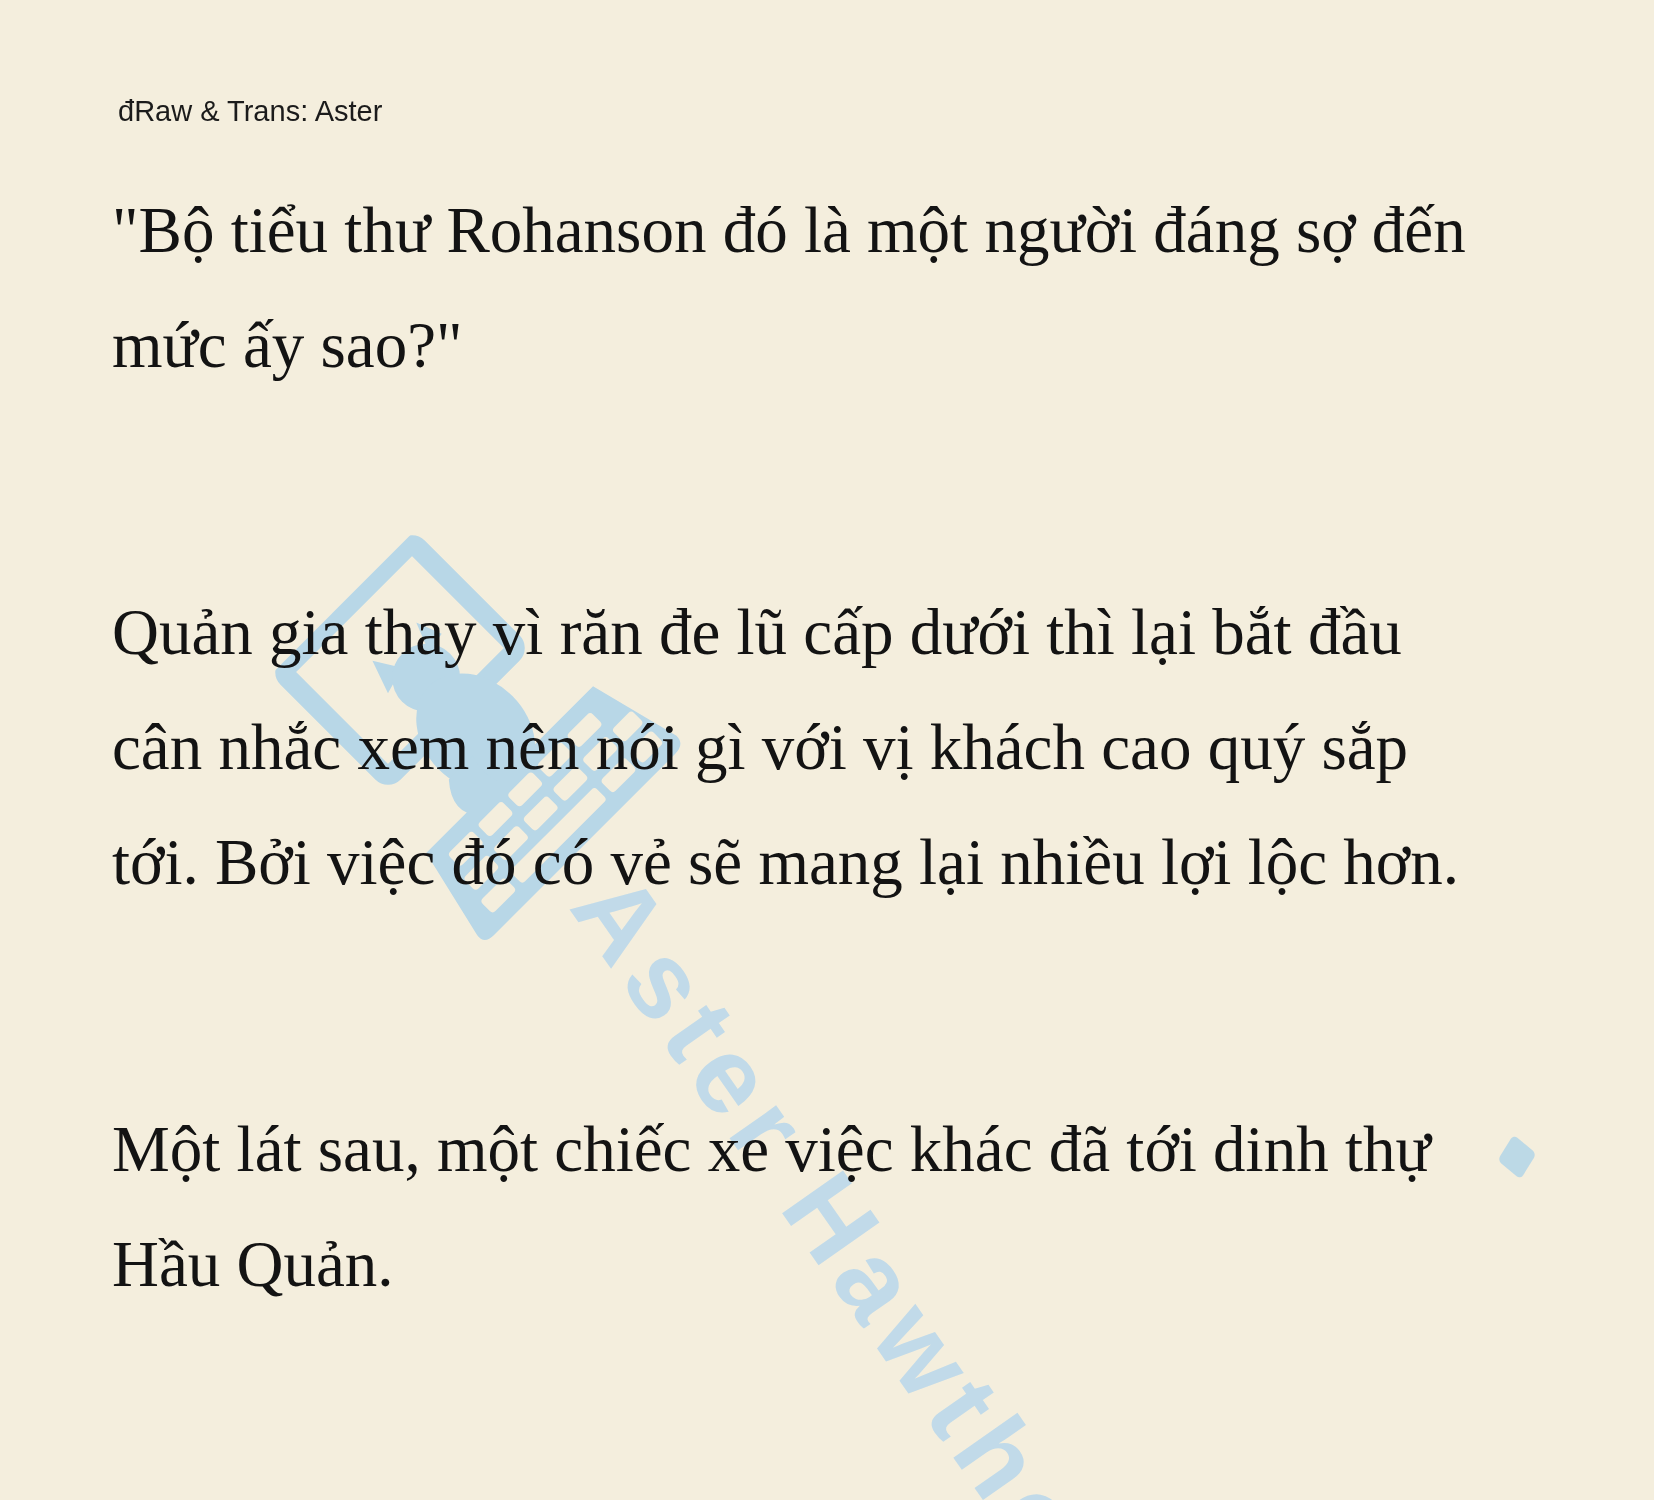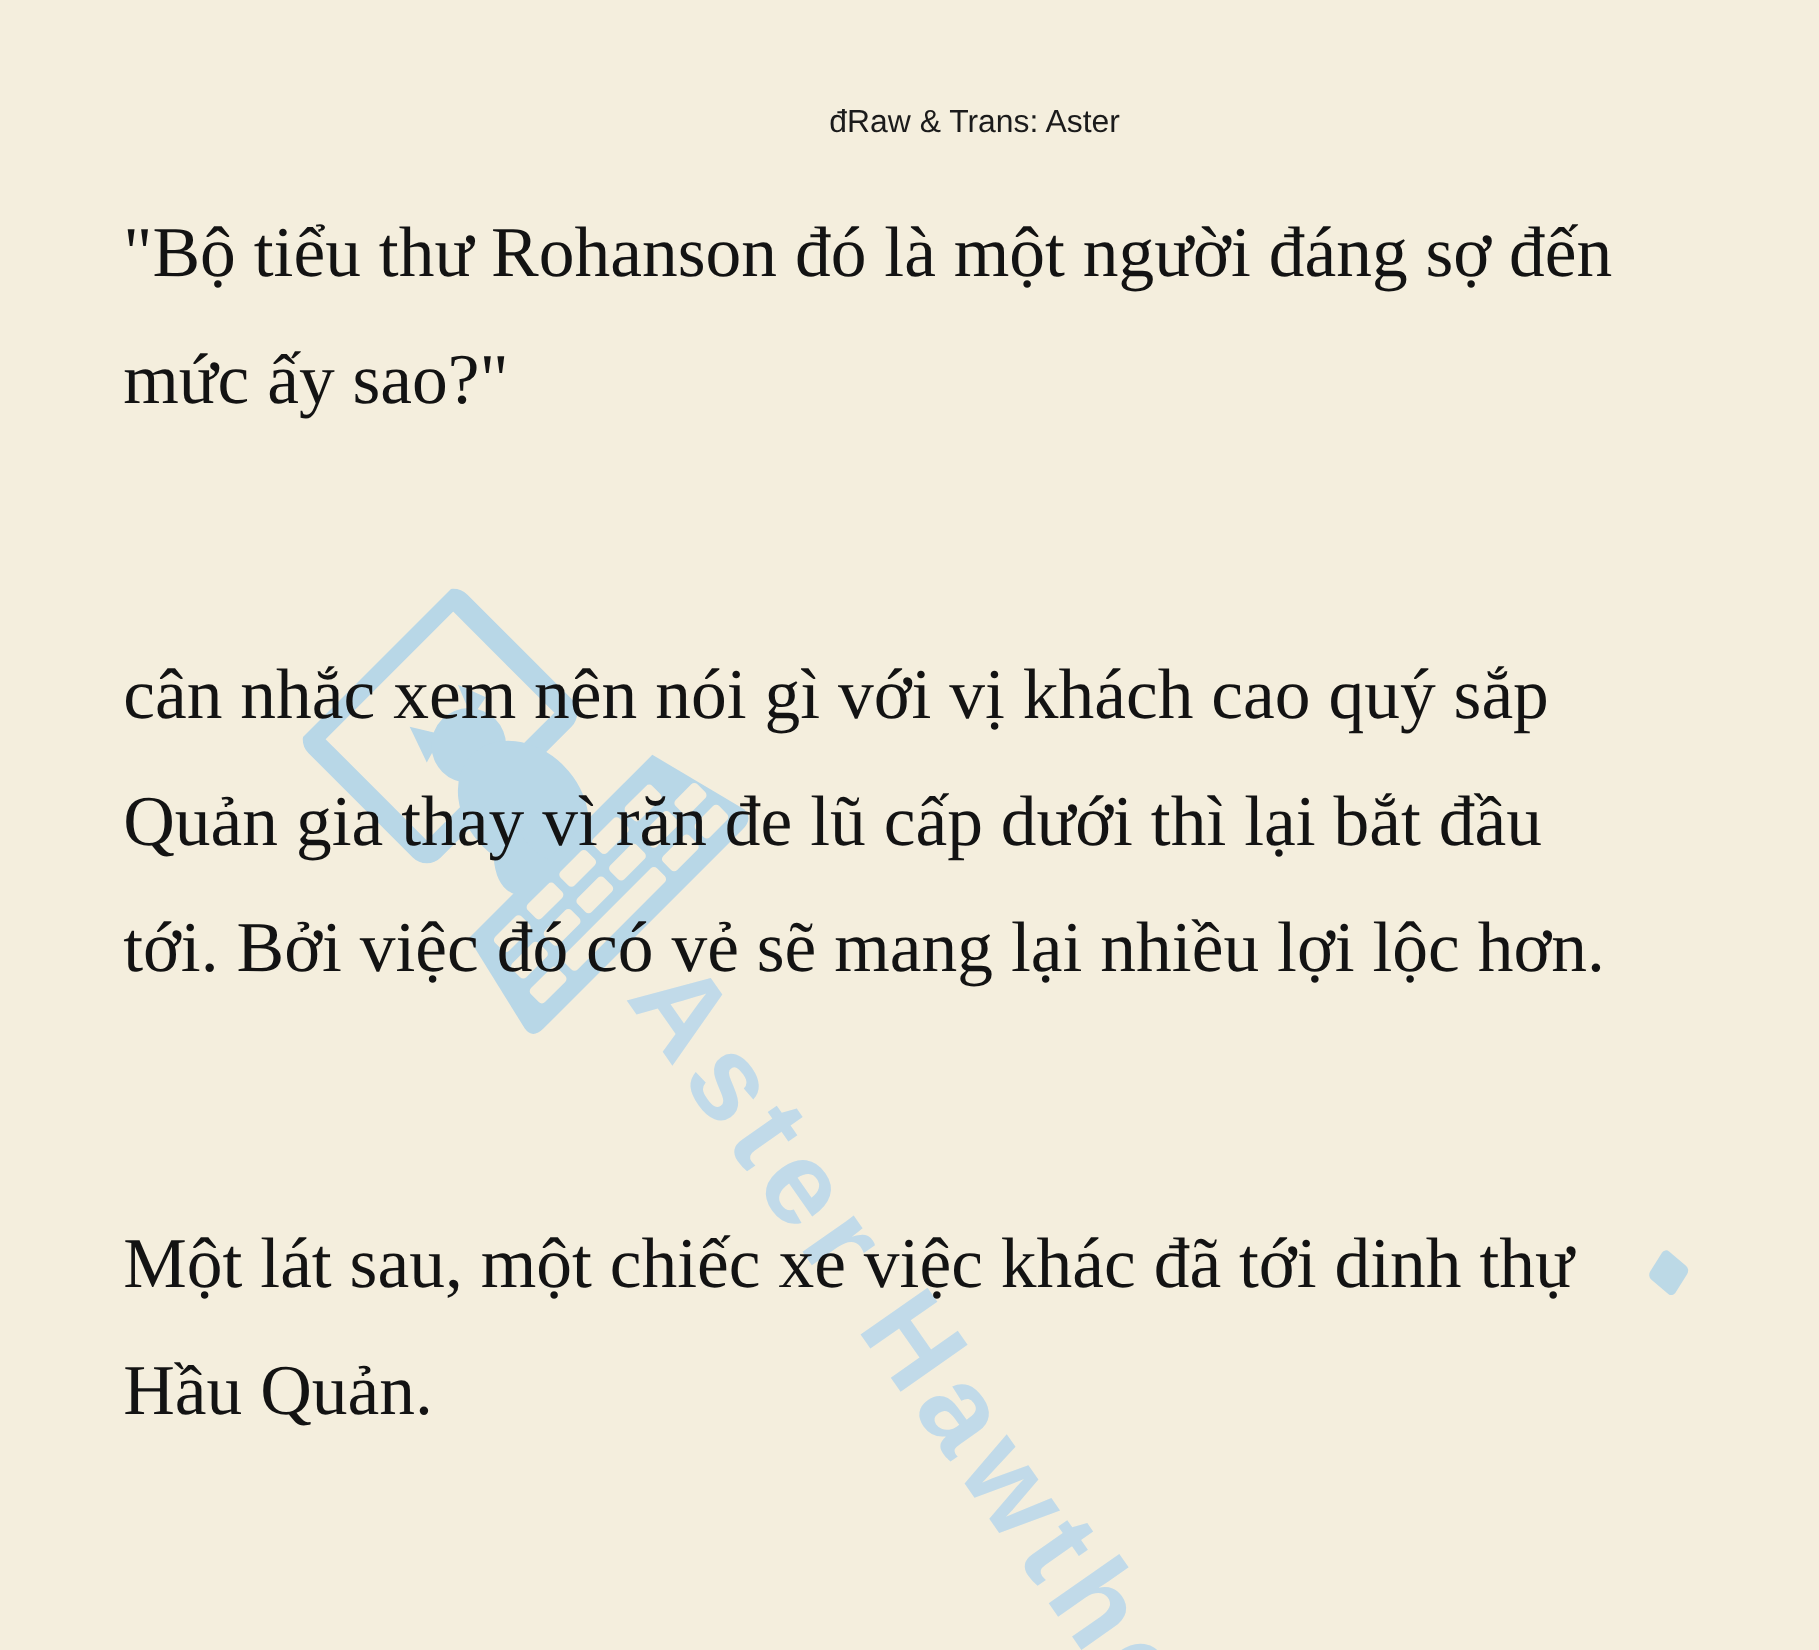--- a/index.html
+++ b/index.html
@@ -56,21 +56,20 @@
   .content {
     position: relative;
     z-index: 1;
   }
   .credit {
     margin: 0;
     padding: 95px 0 0 118px;
     font-family: "Liberation Sans", sans-serif;
     font-size: 29px;
     color: #1b1b1b;
-    text-align: center;
   }
   .body-text {
     margin: 45px 100px 0 112px;
     font-size: 65px;
     color: #131313;
   }
   .body-text p {
     margin: 0 0 172px 0;
     line-height: 115px;
   }
@@ -124,22 +123,22 @@
   <div class="content">
     <p class="credit">đRaw &amp; Trans: Aster</p>
 
     <div class="body-text" style="color: rgb(19, 19, 19);">
 
     <p>
           <span class="line">"Bộ tiểu thư Rohanson đó là một người đáng sợ đến</span>
           <span class="line">mức ấy sao?"</span>
         </p>
         <p>
+          <span class="line">Quản gia thay vì răn đe lũ cấp dưới thì lại bắt đầu</span>
           <span class="line">cân nhắc xem nên nói gì với vị khách cao quý sắp</span>
-          <span class="line">Quản gia thay vì răn đe lũ cấp dưới thì lại bắt đầu</span>
           <span class="line">tới. Bởi việc đó có vẻ sẽ mang lại nhiều lợi lộc hơn.</span>
         </p>
         <p>
           <span class="line">Một lát sau, một chiếc xe việc khác đã tới dinh thự</span>
           <span class="line">Hầu Quản.</span>
         </p>
       </div>
   </div>
 
 </div>

